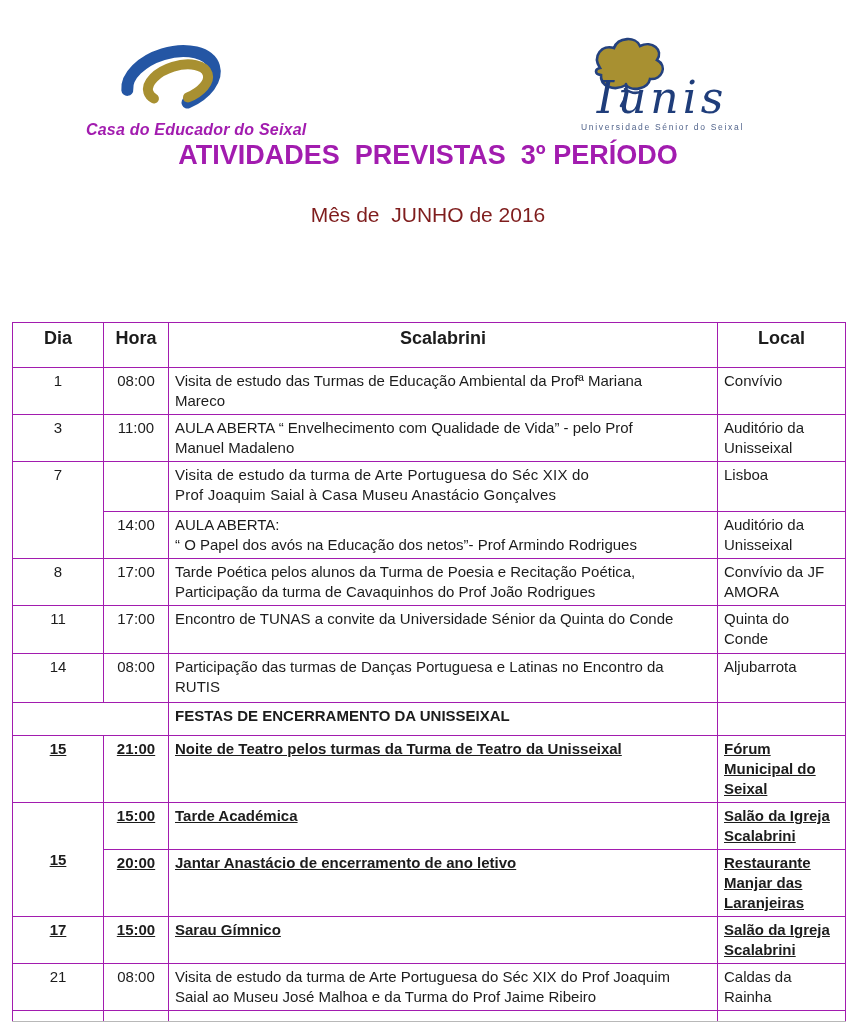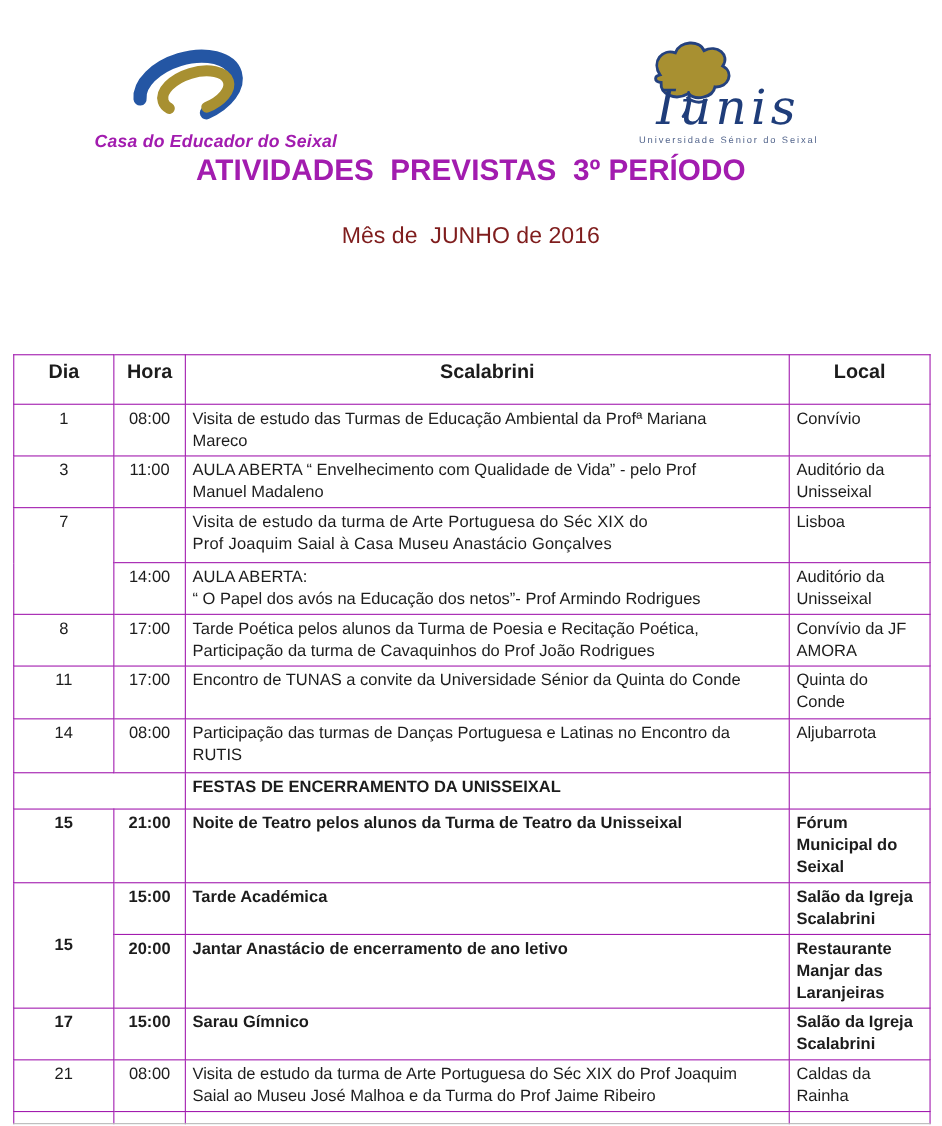--- a/index.html
+++ b/index.html
@@ -40,21 +40,21 @@
   .acts td{
     font-size:15px;line-height:20px;vertical-align:top;
     padding:3px 6px;white-space:pre-line;
   }
   td.dia,td.hora{text-align:center;padding:3px 2px;}
   td.ativ{padding-right:8px;}
   td.local{padding-left:6px;}
   td.vmid{vertical-align:middle;}
   .ativ-big{font-size:17.5px;line-height:24px;letter-spacing:.2px;}
   .festas{font-weight:bold;font-size:17px;line-height:22px;padding-top:5px;}
-  tr.boldrow td{font-weight:bold;}
+  tr.boldrow td{font-weight:bold;text-decoration:underline;}
   tr.partial td{border-bottom:1px solid #b8b8b8;}
 </style>
 </head>
 <body>
 
 <div class="page">
 
   <div class="logo-left">
     <svg width="122" height="80" viewBox="0 0 122 80">
       <ellipse cx="60" cy="40" rx="45" ry="27" transform="rotate(-17 60 40)" fill="none" stroke="#2456a4" stroke-width="12" stroke-dasharray="165 70" stroke-dashoffset="-118" stroke-linecap="round"></ellipse>
@@ -145,21 +145,21 @@
         <td class="local">Aljubarrota</td>
       </tr>
       <tr style="height:33px">
         <td class="dia" colspan="2"></td>
         <td class="ativ festas">FESTAS DE ENCERRAMENTO DA UNISSEIXAL</td>
         <td class="local"></td>
       </tr>
       <tr style="height:66px" class="boldrow">
         <td class="dia">15</td>
         <td class="hora">21:00</td>
-        <td class="ativ">Noite de Teatro pelos alunos da Turma de Teatro da Unisseixal</td>
+        <td class="ativ">Noite de Teatro pelos turmas da Turma de Teatro da Unisseixal</td>
         <td class="local">Fórum
 Municipal do
 Seixal</td>
       </tr>
       <tr style="height:46px" class="boldrow">
         <td class="dia vmid" rowspan="2">15</td>
         <td class="hora">15:00</td>
         <td class="ativ">Tarde Académica</td>
         <td class="local">Salão da Igreja
 Scalabrini</td>

